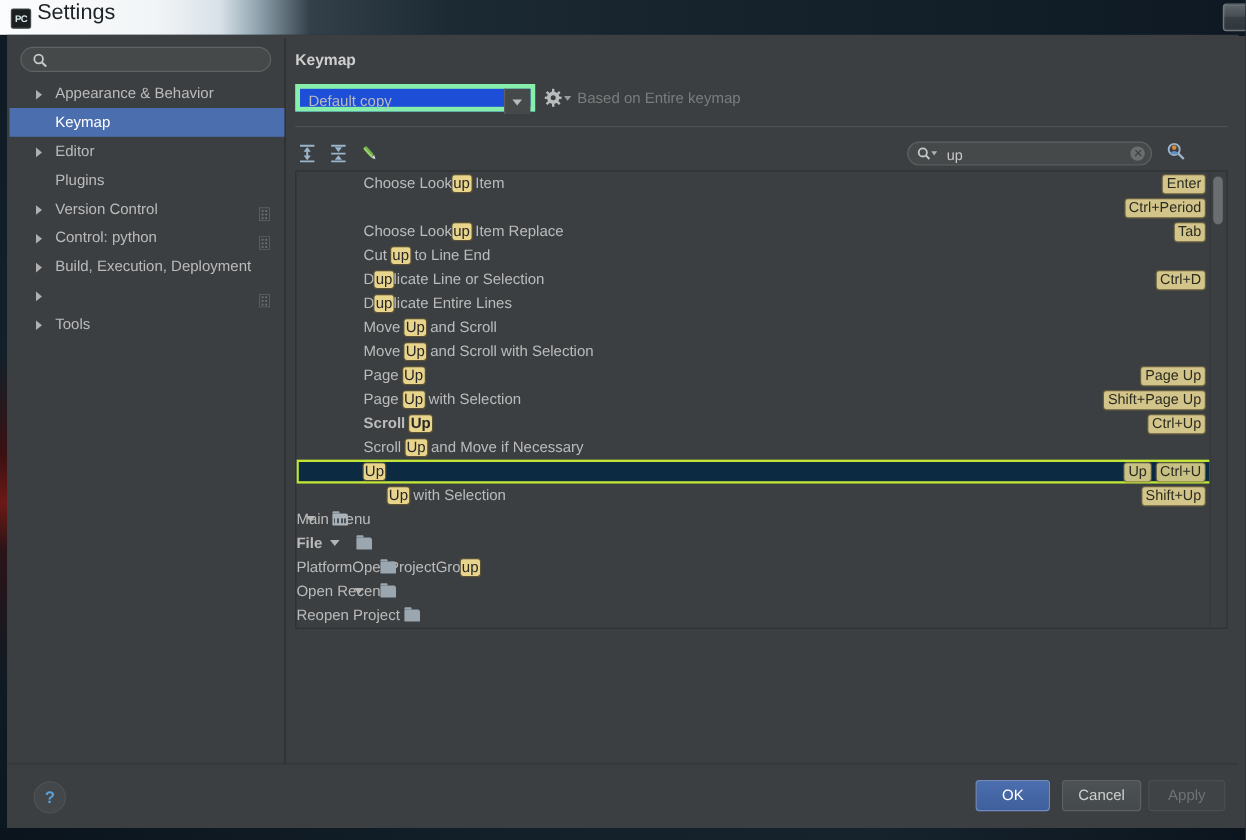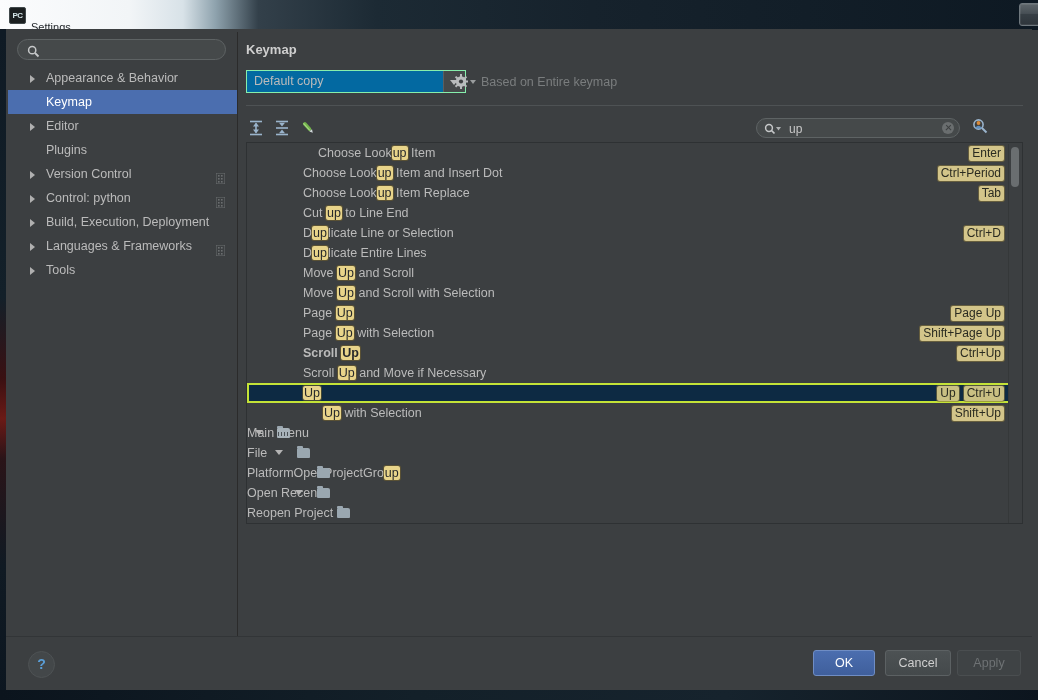--- a/index.html
+++ b/index.html
@@ -42,22 +42,22 @@
                  #33404a 24%, #1c2a34 35%, #16222c 55%, #121e28 75%, #0d1822 100%);
     padding-left: 38px;
   }
   .title-icon {
     position: absolute; left: 9px; top: 7px; width: 15px; height: 15px;
     background: #1b1f20; border: 1px solid #41494b; border-radius: 2px;
     color: #d6e7e9; font-size: 8px; font-weight: bold;
     line-height: 15px; text-align: center; letter-spacing: -.5px;
   }
   .title-text {
-    position: absolute; left: 31px; top: 21px;
-    font-size: 11px; color: #1d2226;
+    position: absolute; left: 31px; top: 0;
+    font-size: 18px; color: #1d2226;
   }
   .close-btn {
     position: absolute; right: 6px; top: 3px; width: 49px; height: 21px;
     background: linear-gradient(180deg, #5e666b 0%, #474f55 45%, #373f45 50%, #2e353b 100%);
     border: 1px solid #6f787e; border-radius: 3px;
     box-shadow: inset 0 0 0 1px rgba(255,255,255,.08);
     color: #eef2f4; font-size: 12px; font-weight: bold;
     line-height: 20px; text-align: center; cursor: pointer;
   }
 
@@ -107,22 +107,22 @@
 
   
   .right-panel {
     position: absolute; left: 232px; top: 3px; width: 792px; height: 605px;
   }
   .panel-title {
     position: absolute; left: 8px; top: 10px;
     font-size: 13px; font-weight: bold; color: #cfcfcf;
   }
   .keymap-select {
-    position: absolute; left: 8px; top: 38px; width: 220px; height: 23px;
-    background: #0369a1; border: 1px solid #86efac; box-sizing: border-box;
+    position: absolute; left: 8px; top: 38px; width: 200px; height: 23px;
+    background: #1d4ed8; border: 4px solid #86efac; box-sizing: border-box;
     cursor: pointer;
   }
   .keymap-select .val {
     position: absolute; left: 7px; top: 3px;
     font-size: 12.5px; color: #bbbbbb;
   }
   .keymap-select .arrowbox {
     position: absolute; right: 0; top: 0; width: 21px; height: 21px;
     border-left: 1px solid #5b5f60; background: #45494a;
   }
@@ -339,21 +339,20 @@
                   <rect x="5" y="8" width="1.6" height="1.6"></rect>
                 </g>
               </svg></span>
           </div>
           <div class="tree-row">
             <span class="tree-arrow"></span>
             <span class="tree-label">Build, Execution, Deployment</span>
           </div>
           <div class="tree-row">
             <span class="tree-arrow"></span>
-            <span class="tree-label">Languages &amp; Frameworks</span>
             <span class="tree-badge"><svg width="9" height="11" viewBox="0 0 9 11">
                 <rect x="0" y="0" width="9" height="11" fill="none" stroke="#9a9d9e" stroke-width="1"></rect>
                 <g fill="#9a9d9e">
                   <rect x="2" y="2" width="1.6" height="1.6"></rect>
                   <rect x="5" y="2" width="1.6" height="1.6"></rect>
                   <rect x="2" y="5" width="1.6" height="1.6"></rect>
                   <rect x="5" y="5" width="1.6" height="1.6"></rect>
                   <rect x="2" y="8" width="1.6" height="1.6"></rect>
                   <rect x="5" y="8" width="1.6" height="1.6"></rect>
                 </g>
@@ -446,25 +445,24 @@
           <circle cx="9.5" cy="8.5" r="4.6" fill="none" stroke="#9ab4cc" stroke-width="1.6"></circle>
           <line x1="13" y1="12" x2="17.5" y2="16.5" stroke="#9ab4cc" stroke-width="2"></line>
           <circle cx="9.5" cy="7" r="1.9" fill="#d88a3a"></circle>
           <path d="M6.3 12.6c.5-1.9 1.7-2.8 3.2-2.8s2.7.9 3.2 2.8z" fill="#5f8fc0"></path>
         </svg>
       </span>
 
       <div class="list-area">
         <div class="list-inner" id="list-inner">
             <div class="row">
-              <span class="name" style="left: 56px; margin-left: 15px;">Choose Look<span class="hl">up</span> Item</span>
+              <span class="name" style="left: 56px;">Choose Look<span class="hl">up</span> Item</span>
               <span class="keys"><span class="kbd">Enter</span></span>
             </div>
             <div class="row">
-              <span class="name" style="left: 56px;">Choose Look<span class="hl">up</span> Item and Insert Dot</span>
               <span class="keys"><span class="kbd">Ctrl+Period</span></span>
             </div>
             <div class="row">
               <span class="name" style="left: 56px;">Choose Look<span class="hl">up</span> Item Replace</span>
               <span class="keys"><span class="kbd">Tab</span></span>
             </div>
             <div class="row">
               <span class="name" style="left: 56px;">Cut <span class="hl">up</span> to Line End</span>
             </div>
             <div class="row">
@@ -497,21 +495,21 @@
             </div>
             <div class="row selected">
               <span class="name" style="left: 56px;"><span class="hl">Up</span></span>
               <span class="keys"><span class="kbd">Up</span><span class="kbd">Ctrl+U</span></span>
             </div>
             <div class="row">
               <span class="name" style="left: 48px; margin-left: 28px;"><span class="hl">Up</span> with Selection</span>
               <span class="keys"><span class="kbd">Shift+Up</span></span>
             </div>
             <div class="trow"><span class="tri" style="left: 8px;"></span><span class="folder menu" style="left: 30px;"></span><span class="name" style="left: 48px;">Main menu</span></div>
-            <div class="trow"><span class="tri" style="left: 28px;"></span><span class="folder" style="left: 50px;"></span><span class="name" style="left: 68px;">File</span></div>
+            <div class="trow"><span class="tri" style="left: 28px;"></span><span class="folder" style="left: 50px;"></span><span class="name" style="left: 68px; font-weight: bold;">File</span></div>
             <div class="trow"><span class="folder" style="left: 70px;"></span><span class="name" style="left: 88px;">PlatformOpenProjectGro<span class="hl">up</span></span></div>
             <div class="trow"><span class="tri" style="left: 48px;"></span><span class="folder" style="left: 70px;"></span><span class="name" style="left: 88px;">Open Recent</span></div>
             <div class="trow"><span class="folder" style="left: 90px;"></span><span class="name" style="left: 108px;">Reopen Project</span></div>
             <div class="trow"></div>
           </div>
         <div class="vscroll">
           <div class="vthumb"></div>
         </div>
       </div>
     </div>

